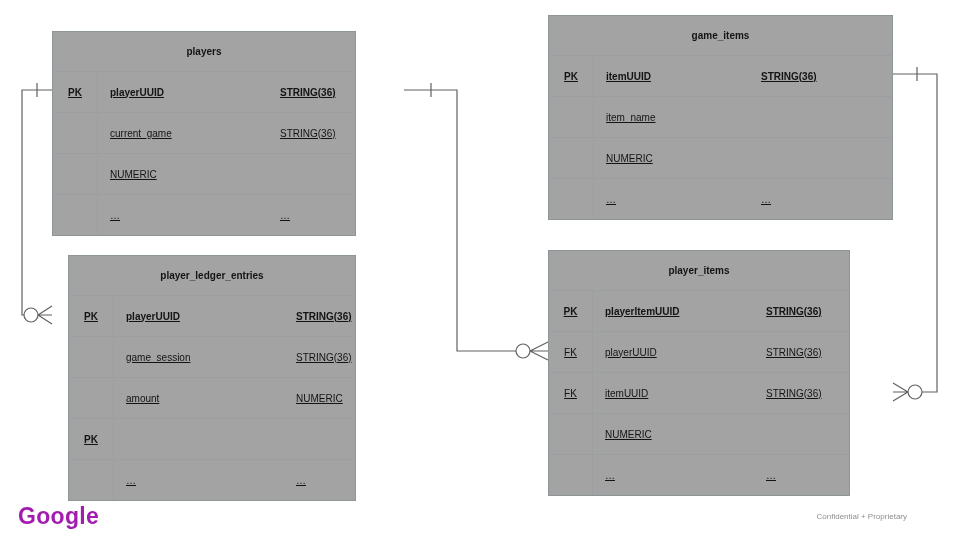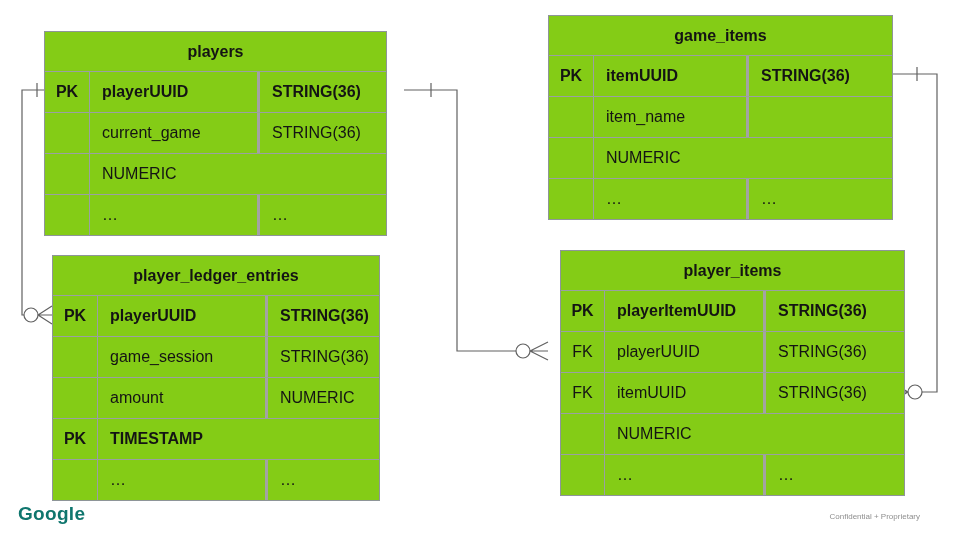--- a/index.html
+++ b/index.html
@@ -19,24 +19,24 @@
   }
   .connectors {
     position: absolute;
     left: 0;
     top: 0;
     pointer-events: none;
   }
   .etable {
     position: absolute;
     box-sizing: border-box;
-    background: #84cc16;
+    background: #a3a3a3;
     border: 1.5px solid #8e9598;
     color: #141414;
-    font-size: 16px;
+    font-size: 10px;
   }
   .thead {
     height: 39px;
     display: flex;
     align-items: center;
     justify-content: center;
     font-weight: bold;
     box-sizing: border-box;
   }
   .trow {
@@ -47,45 +47,46 @@
   }
   .cols-a .trow { grid-template-columns: 45px 170px 1fr; }
   .cols-b .trow { grid-template-columns: 45px 155px 1fr; }
   .cols-c .trow { grid-template-columns: 44px 161px 1fr; }
   .trow > div {
     display: flex;
     align-items: center;
     box-sizing: border-box;
     overflow: hidden;
     white-space: nowrap;
+    text-decoration: underline;
   }
   .c-key {
     justify-content: center;
     border-right: 1px solid #9aa0a2;
   }
   .c-name {
     padding-left: 12px;
     border-right: 3px solid #a3a3a3;
   }
   .c-type {
     padding-left: 12px;
   }
   .trow.pk { font-weight: bold; }
   .google-logo {
     position: absolute;
     left: 18px;
     top: 503px;
-    font-size: 19px;
+    font-size: 23px;
     letter-spacing: 0.3px;
-    color: #0f766e;
+    color: #a21caf;
     font-weight: bold;
   }
   .confidential {
     position: absolute;
-    right: 40px;
+    right: 53px;
     top: 512px;
     font-size: 8px;
     color: #8f8f8f;
   }
 </style>
 </head>
 <body>
 
 <div class="slide">
 
@@ -103,21 +104,21 @@
       <path d="M530,351 L548,342 M530,351 L548,351 M530,351 L548,360"></path>
     </g>
     <g stroke="#616161" stroke-width="1.2" fill="none">
       <path d="M893,74 H937 V392 H922"></path>
       <line x1="917" y1="67" x2="917" y2="81"></line>
       <circle cx="915" cy="392" r="7" fill="#ffffff"></circle>
       <path d="M908,392 L893,383 M908,392 L893,392 M908,392 L893,401"></path>
     </g>
   </svg>
 
-  <div class="etable cols-a" style="left:44px; top:31px; width:343px;text-align:center;">
+  <div class="etable cols-a" style="left:52px; top:31px; width:304px;text-align:center;">
     <div class="thead">players</div>
     <div class="trow pk">
       <div class="c-key">PK</div>
       <div class="c-name">playerUUID</div>
       <div class="c-type">STRING(36)</div>
     </div>
     <div class="trow">
       <div class="c-key"></div>
       <div class="c-name">current_game</div>
       <div class="c-type">STRING(36)</div>
@@ -148,49 +149,48 @@
       <div class="c-key"></div>
       <div class="c-type">NUMERIC</div>
     </div>
     <div class="trow">
       <div class="c-key"></div>
       <div class="c-name">…</div>
       <div class="c-type">…</div>
     </div>
   </div>
 
-  <div class="etable cols-a" style="left:52px; top:255px; width:328px;">
+  <div class="etable cols-a" style="left:68px; top:255px; width:288px;">
     <div class="thead">player_ledger_entries</div>
     <div class="trow pk">
       <div class="c-key">PK</div>
       <div class="c-name">playerUUID</div>
       <div class="c-type">STRING(36)</div>
     </div>
     <div class="trow">
       <div class="c-key"></div>
       <div class="c-name">game_session</div>
       <div class="c-type">STRING(36)</div>
     </div>
     <div class="trow">
       <div class="c-key"></div>
       <div class="c-name">amount</div>
       <div class="c-type">NUMERIC</div>
     </div>
     <div class="trow pk">
       <div class="c-key">PK</div>
-      <div class="c-type">TIMESTAMP</div>
-    </div>
-    <div class="trow">
-      <div class="c-key"></div>
-      <div class="c-name">…</div>
-      <div class="c-type">…</div>
-    </div>
-  </div>
-
-  <div class="etable cols-c" style="left:548px; top:250px; width:345px;margin-left:12px;">
+    </div>
+    <div class="trow">
+      <div class="c-key"></div>
+      <div class="c-name">…</div>
+      <div class="c-type">…</div>
+    </div>
+  </div>
+
+  <div class="etable cols-c" style="left:548px; top:250px; width:302px;">
     <div class="thead">player_items</div>
     <div class="trow pk">
       <div class="c-key">PK</div>
       <div class="c-name">playerItemUUID</div>
       <div class="c-type">STRING(36)</div>
     </div>
     <div class="trow">
       <div class="c-key">FK</div>
       <div class="c-name">playerUUID</div>
       <div class="c-type">STRING(36)</div>

